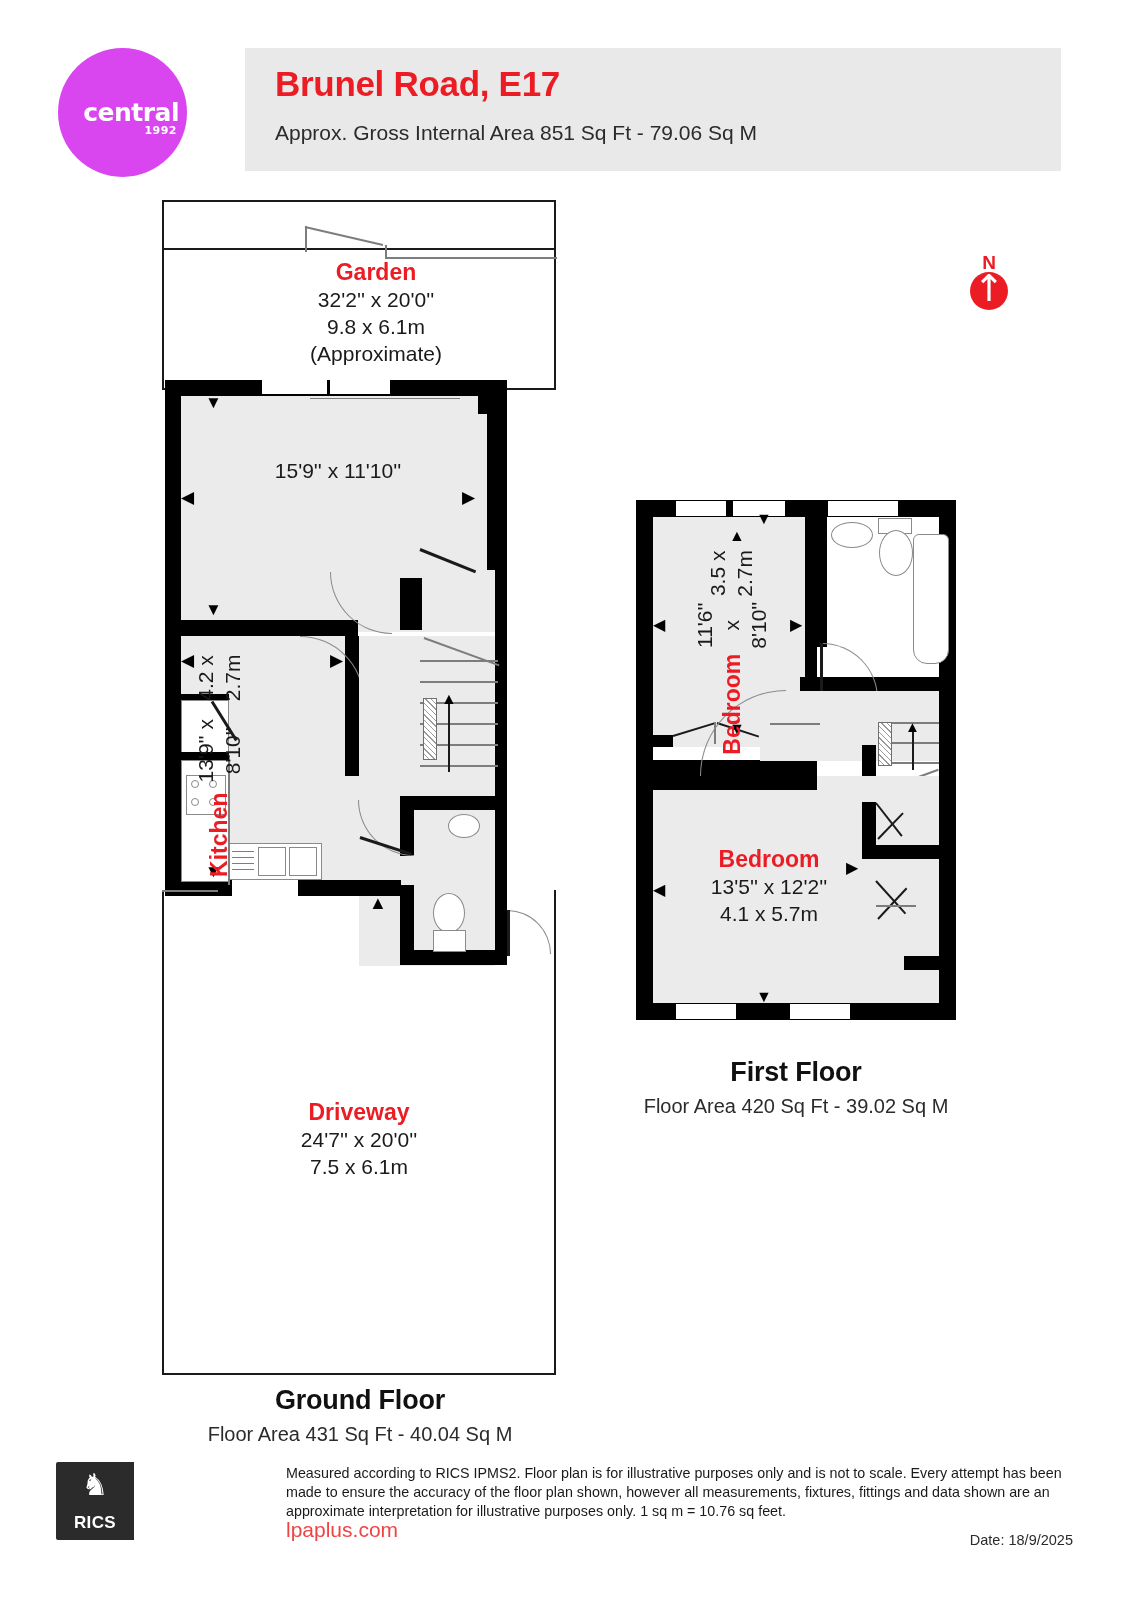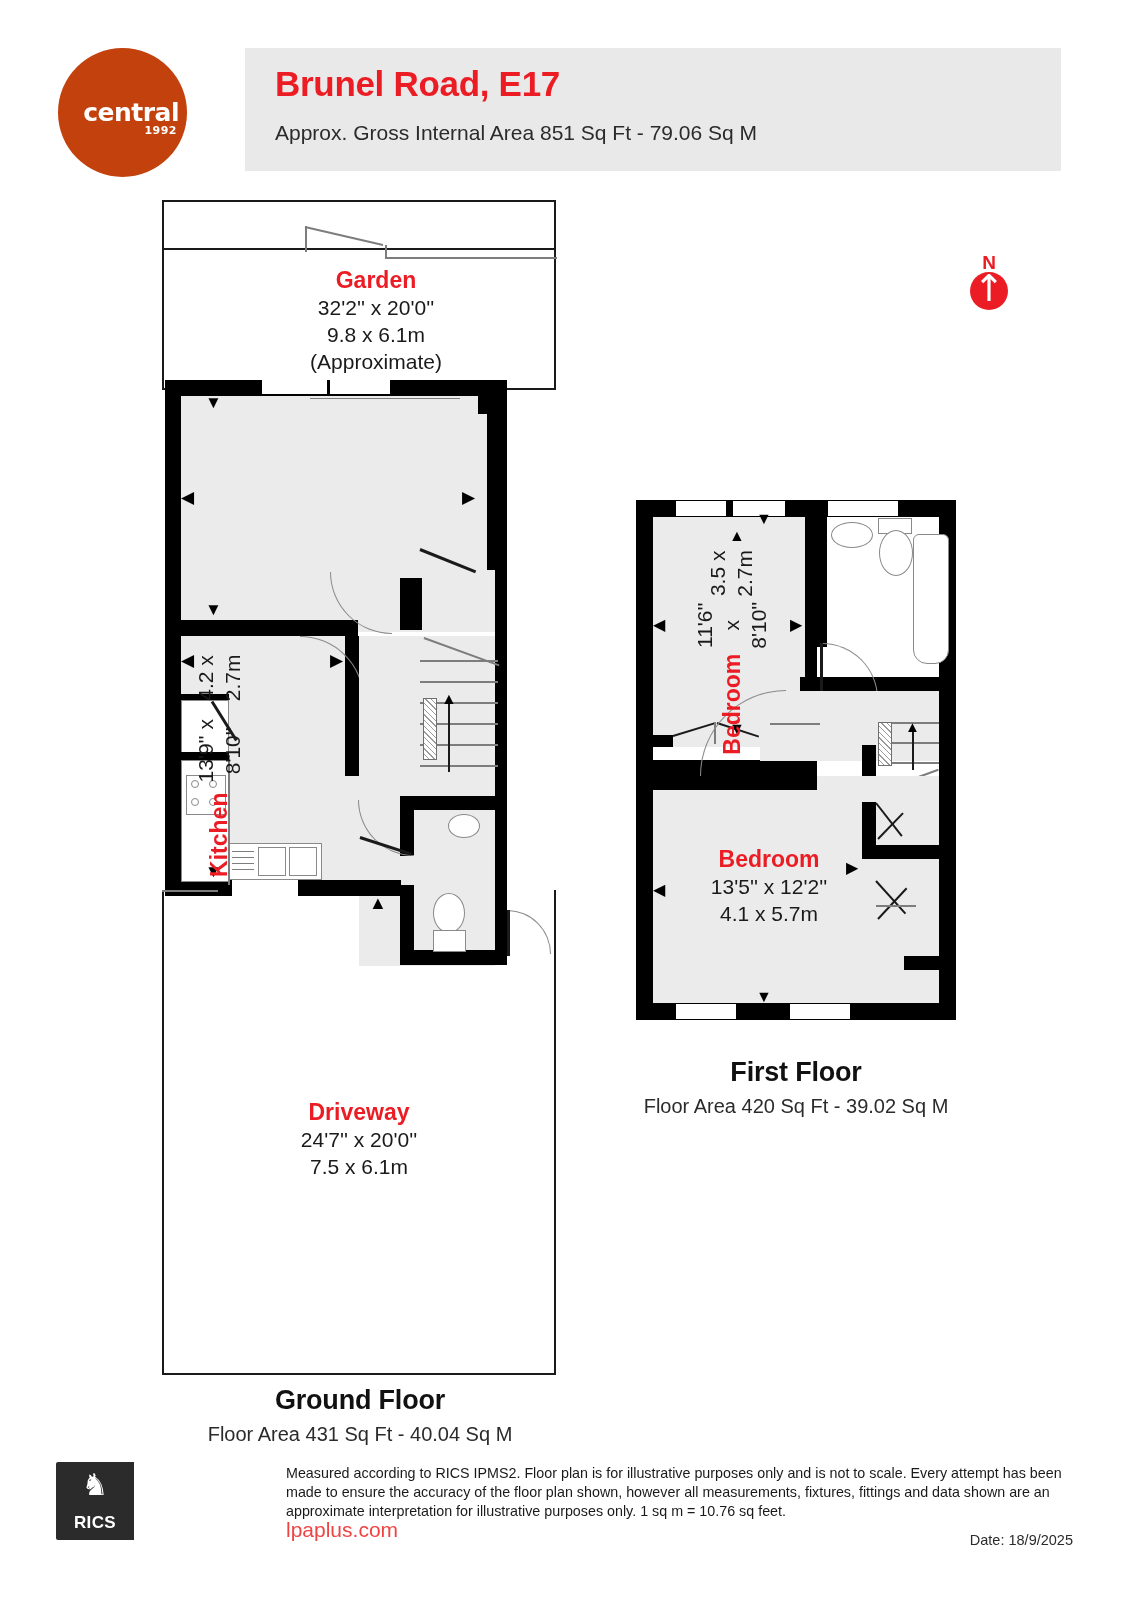--- a/index.html
+++ b/index.html
@@ -20,21 +20,21 @@
     position: absolute;
     left: 245px; top: 48px;
     width: 816px; height: 123px;
     background: #e9e9e9;
   }
   #logo-circle {
     position: absolute;
     left: 58px; top: 48px;
     width: 129px; height: 129px;
     border-radius: 50%;
-    background: #c2410c;
+    background: #d946ef;
     text-decoration: underline;
   }
   #logo-text {
     position: absolute;
     left: 0; right: 8px; top: 50px;
     text-align: right;
     color: #ffffff;
     font-size: 25px;
     font-weight: 700;
     letter-spacing: -0.5px;
@@ -276,28 +276,29 @@
 
   <div class="wall" style="left:359px; top:880px; width:42px; height:16px;"></div>
   <div style="position:absolute; left:369px; top:893px; color:#000; font-size:18px;">▲</div>
   <div style="position:absolute; left:507px; top:910px; width:44px; height:44px; border:1.4px solid #8a8a8a; border-bottom:none; border-left:none; border-radius:0 44px 0 0;"></div>
   <div class="thinline" style="left:507px; top:910px; width:3px; height:46px; background:#1a1a1a;"></div>
 
   <div class="outline" style="left:162px; top:890px; width:394px; height:485px; border-top:none;"></div>
   <div class="thinline" style="left:162px; top:890px; width:56px; height:2px;"></div>
 </div>
 
-<div class="room-label" style="left:162px; top:266px; width:428px;">
+<div class="room-label" style="left:162px; top:258px; width:428px;">
   <div class="room-name">Garden</div>
   <div class="room-dim">32'2'' x 20'0''</div>
   <div class="room-dim">9.8 x 6.1m</div>
   <div class="room-note">(Approximate)</div>
 </div>
 
 <div class="room-label" style="left:181px; top:458px; width:314px;">
+  <div class="room-dim">15'9'' x 11'10''</div>
 </div>
 
 <div style="position:absolute; left:150px; top:690px; width:230px; height:140px;">
   <div class="room-label rot90" style="left:-45px; top:45px; width:230px;">
     <div style="display:flex; align-items:center; justify-content:center; gap:5px;">
       <span class="room-name">Kitchen</span>
       <span class="room-dim">13'9'' x 8'10''</span>
       <span class="room-dim">4.2 x 2.7m</span>
     </div>
   </div>

